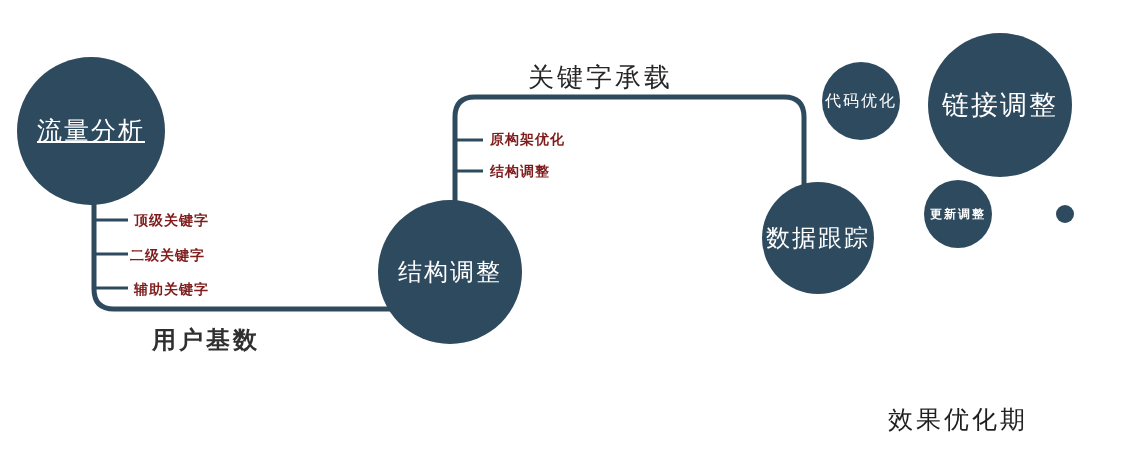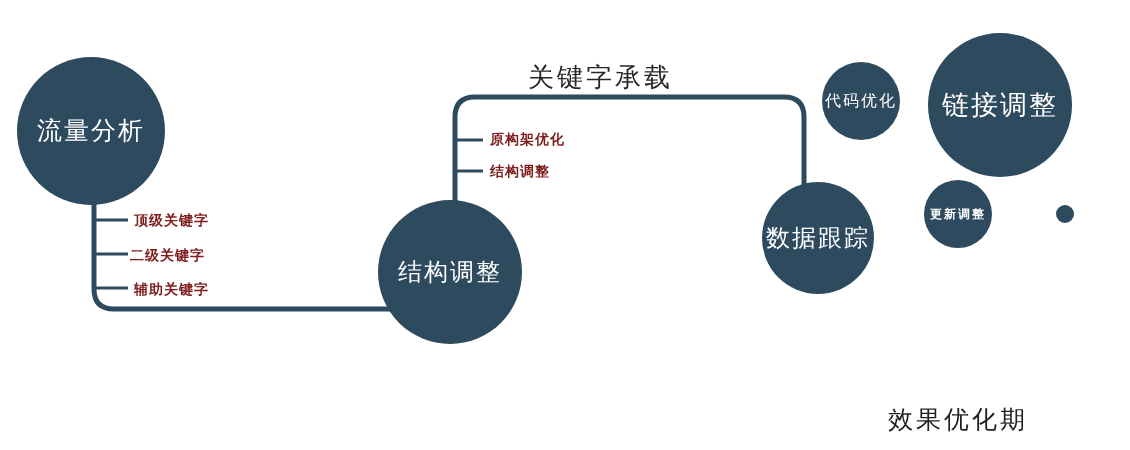--- a/index.html
+++ b/index.html
@@ -27,21 +27,21 @@
     color: #ffffff;
     display: flex;
     flex-direction: row;
     align-items: center;
     justify-content: center;
     text-align: center;
     box-sizing: border-box;
     line-height: 1.35;
     letter-spacing: 2px;
   }
-  .node-traffic       { left: 17px;  top: 57px;  width: 148px; height: 148px; font-size: 25px; }
+  .node-traffic       { left: 17px;  top: 57px;  width: 148px; height: 148px; font-size: 25px; text-decoration: underline; }
   .node-structure     { left: 378px; top: 200px; width: 144px; height: 144px; font-size: 24px; }
   .node-data-tracking { left: 762px; top: 182px; width: 112px; height: 112px; font-size: 24px; }
   .node-code-opt      { left: 822px; top: 62px;  width: 78px;  height: 78px;  font-size: 16px; }
   .node-link-adjust   { left: 928px; top: 33px;  width: 144px; height: 144px; font-size: 27px; }
   .node-update-adjust { left: 924px; top: 180px; width: 68px;  height: 68px;  font-size: 12px; font-weight: bold; }
   .node-analysis      { left: 928px; top: 255px; width: 114px; height: 114px; font-size: 25px; }
   .node-dot           { left: 1056px; top: 205px; width: 18px; height: 18px; }
 
   .lbl {
     position: absolute;
@@ -117,20 +117,21 @@
   </div>
 
   <div class="node node-update-adjust">
     <span>更新</span>
     <span>调整</span>
   </div>
 
   <div class="node node-dot"></div>
 
 
+  <div class="lbl lbl-user-base">用户基数</div>
   <div class="lbl lbl-keyword-bearing">关键字承载</div>
 
   <div class="lbl lbl-branch lbl-top-keyword">顶级关键字</div>
   <div class="lbl lbl-branch lbl-second-keyword">二级关键字</div>
   <div class="lbl lbl-branch lbl-aux-keyword">辅助关键字</div>
   <div class="lbl lbl-branch lbl-orig-arch">原构架优化</div>
   <div class="lbl lbl-branch lbl-new-arch">结构调整</div>
 
   <div class="lbl lbl-footer">效果优化期</div>
 

